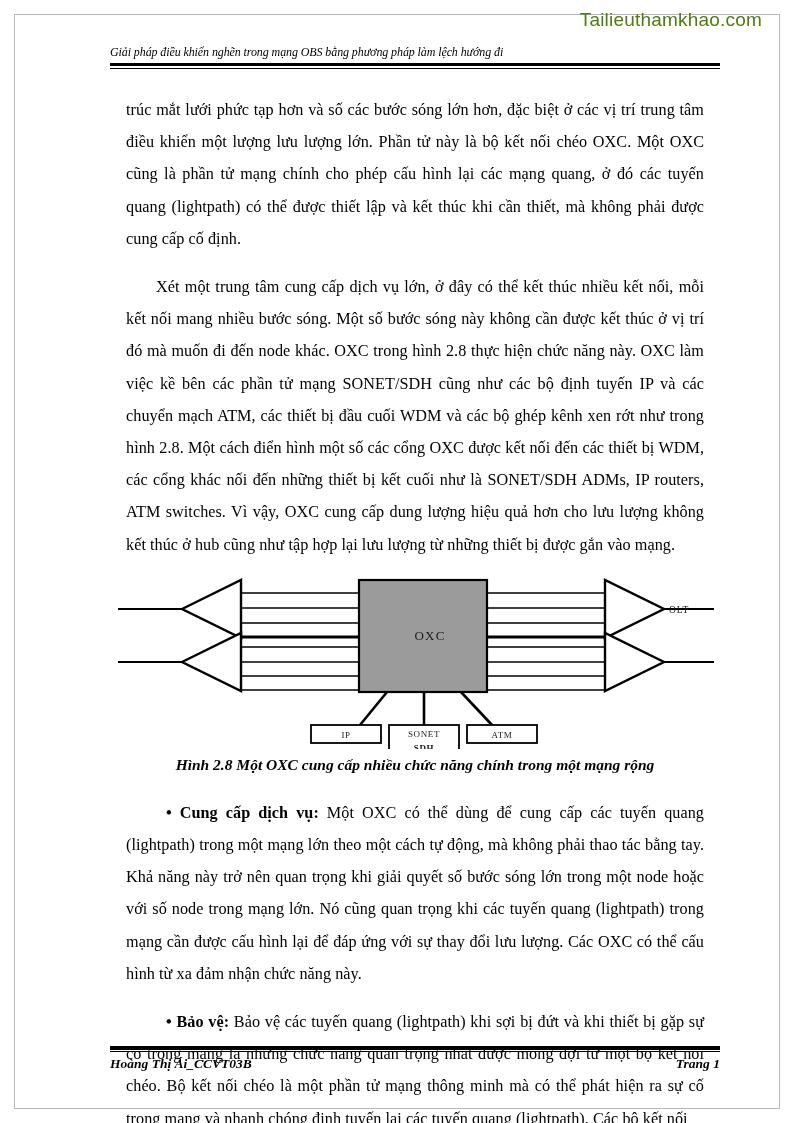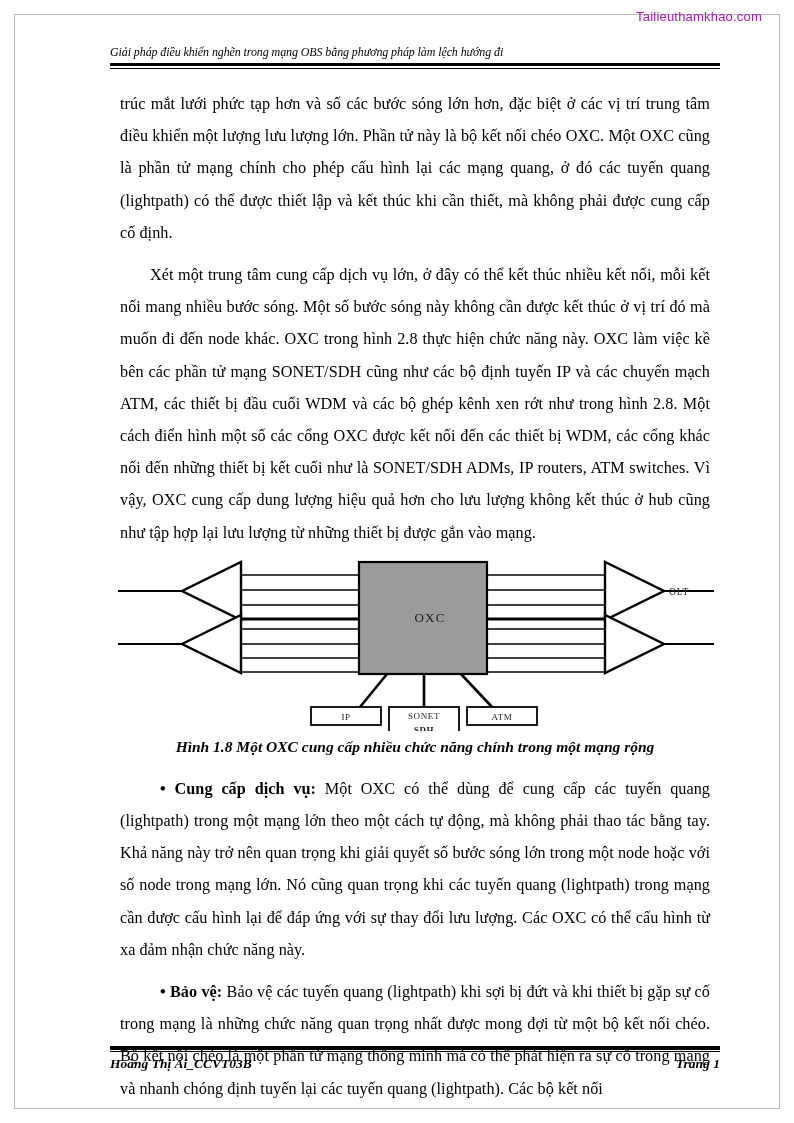--- a/index.html
+++ b/index.html
@@ -35,23 +35,23 @@
     box-sizing: border-box;
     pointer-events: none;
   }
 
   
   .watermark {
     position: absolute;
     right: 32px;
     top: 9px;
     font-family: "Liberation Sans", "DejaVu Sans", sans-serif;
-    font-size: 13px;
+    font-size: 19px;
     letter-spacing: 0.2px;
-    color: #a21caf;
+    color: #4d7c0f;
     white-space: nowrap;
   }
 
   
   .header {
     position: absolute;
     left: 110px;
     top: 44px;
     width: 610px;
   }
@@ -72,21 +72,21 @@
   }
 
   
   .content {
     position: absolute;
     left: 110px;
     top: 78px;
     width: 610px;
   }
   p.body {
-    margin: 10px;
+    margin: 16px;
     font-size: 16.2px;
     line-height: 32.2px;
     text-align: justify;
     text-justify: inter-word;
     letter-spacing: 0.05px;
   }
   p.indent { text-indent: 30px; }
   p.indent-bullet { text-indent: 40px; }
 
   .figcaption {
@@ -204,21 +204,21 @@
 
         <rect x="279" y="148" width="70" height="32" fill="#ffffff" stroke="#000" stroke-width="1.8"></rect>
         <text x="314" y="160" text-anchor="middle" font-family="Liberation Serif, DejaVu Serif, serif" font-size="9" letter-spacing="0.6" fill="#1a1a1a">SONET</text>
         <text x="314" y="174" text-anchor="middle" font-family="Liberation Serif, DejaVu Serif, serif" font-size="9" font-weight="bold" letter-spacing="0.6" fill="#1a1a1a">SDH</text>
 
         <rect x="357" y="148" width="70" height="18" fill="#ffffff" stroke="#000" stroke-width="1.8"></rect>
         <text x="392" y="161" text-anchor="middle" font-family="Liberation Serif, DejaVu Serif, serif" font-size="9" letter-spacing="0.6" fill="#1a1a1a">ATM</text>
       </svg>
     </div>
 
-    <p class="figcaption">Hình 1.8 Một OXC cung cấp nhiều chức năng chính trong một mạng rộng</p>
+    <p class="figcaption">Hình 2.8 Một OXC cung cấp nhiều chức năng chính trong một mạng rộng</p>
 
     <p class="body indent-bullet"><span class="bullet-lead">• Cung cấp dịch vụ:</span><span> Một OXC có thể dùng để cung cấp các tuyến quang (lightpath) trong một mạng lớn theo một cách tự động, mà không phải thao tác bằng tay. Khả năng này trở nên quan trọng khi giải quyết số bước sóng lớn trong một node hoặc với số node trong mạng lớn. Nó cũng quan trọng khi các tuyến quang (lightpath) trong mạng cần được cấu hình lại để đáp ứng với sự thay đổi lưu lượng. Các OXC có thể cấu hình từ xa đảm nhận chức năng này.</span></p>
 
     <p class="body indent-bullet"><span class="bullet-lead">• Bảo vệ:</span><span> Bảo vệ các tuyến quang (lightpath) khi sợi bị đứt và khi thiết bị gặp sự cố trong mạng là những chức năng quan trọng nhất được mong đợi từ một bộ kết nối chéo. Bộ kết nối chéo là một phần tử mạng thông minh mà có thể phát hiện  ra sự cố trong mạng và nhanh chóng định tuyến lại các tuyến quang (lightpath). Các bộ kết nối</span></p>
 
   </div>
 
   <div class="footer">
     <div class="rule-double-foot"></div>
     <div class="footer-row">

